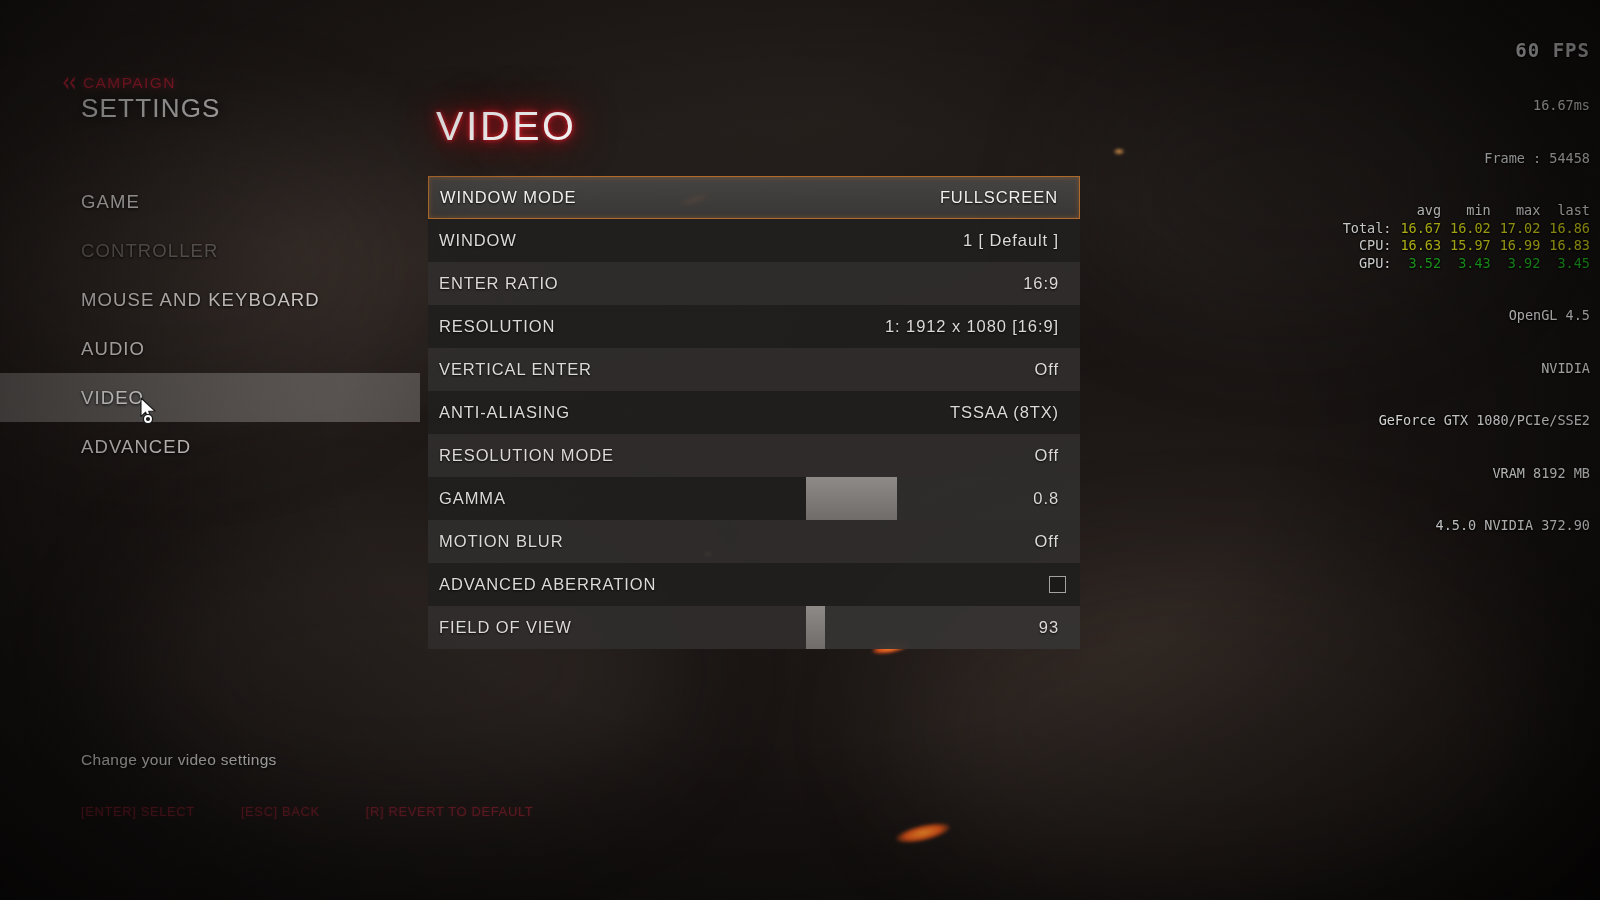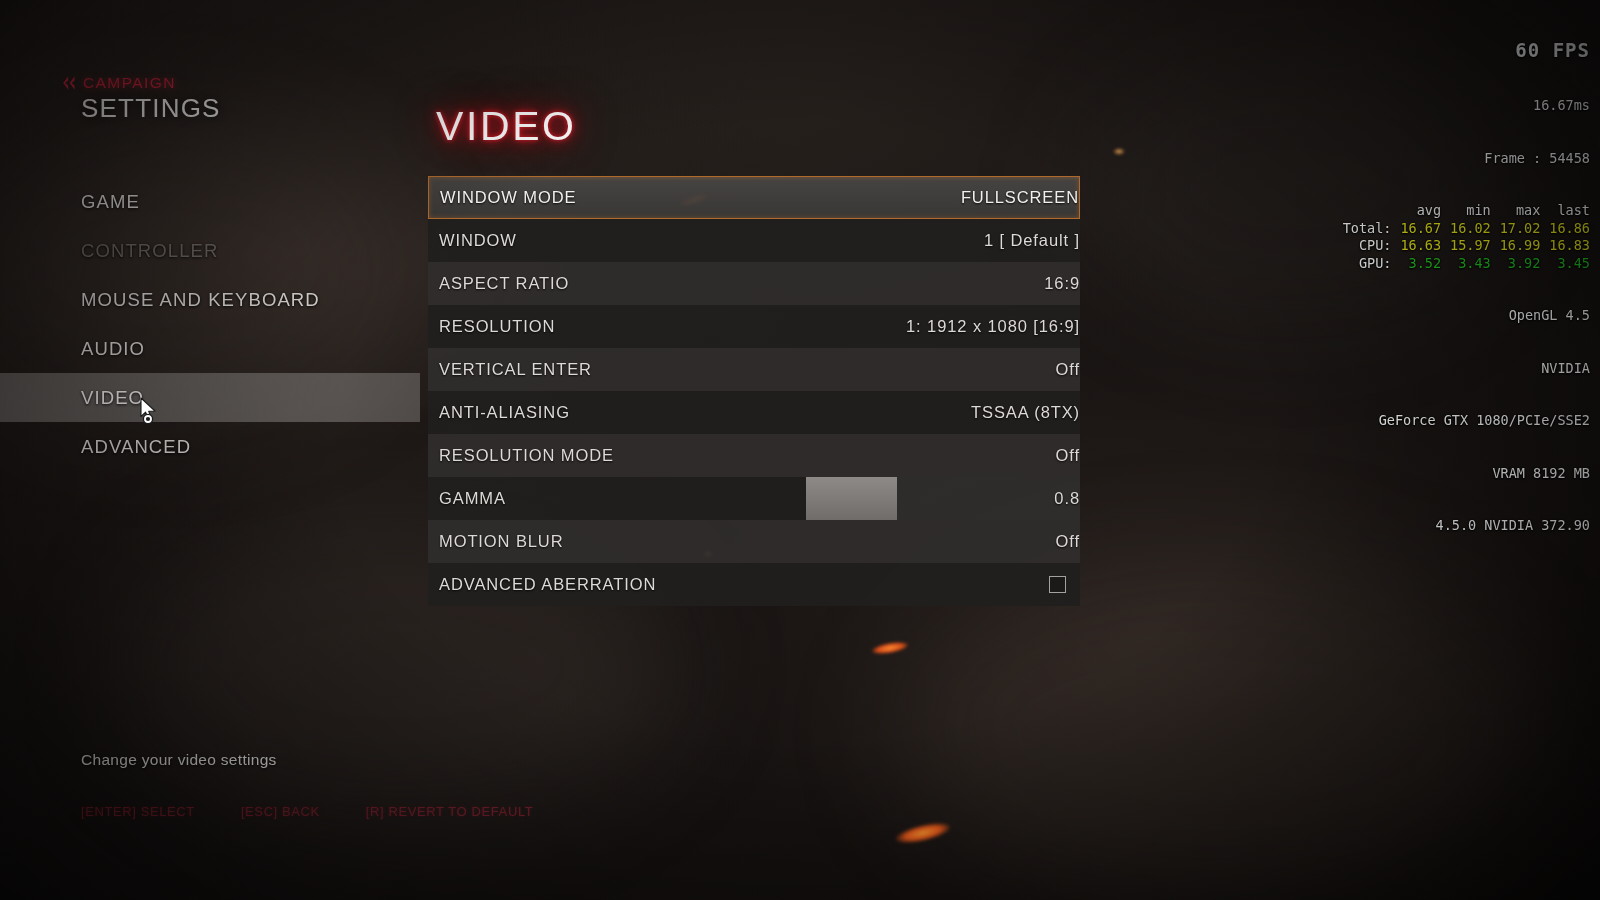--- a/index.html
+++ b/index.html
@@ -120,21 +120,21 @@
   .opt-label {
     position:relative; z-index:3;
     padding-left:11px;
     color:#ddd9d7; font-size:16.5px; letter-spacing:.9px;
     text-shadow:0 1px 2px rgba(0,0,0,.85);
     white-space:nowrap;
   }
   .opt-value {
     position:relative; z-index:3;
     margin-left:auto;
-    padding-right:0;
+    padding-right:21px;
     color:#ddd9d7; font-size:16.5px; letter-spacing:.9px;
     text-shadow:0 1px 2px rgba(0,0,0,.85);
     white-space:nowrap;
   }
   .opt-row.selected .opt-label,
   .opt-row.selected .opt-value { color:#f2f0ef;text-align:center; }
 
   
   .slider-track {
     position:absolute; z-index:1;
@@ -223,21 +223,21 @@
       <span class="opt-label">WINDOW MODE</span>
       <span class="opt-value">FULLSCREEN</span>
     </div>
 
     <div class="opt-row shade-b">
       <span class="opt-label">WINDOW</span>
       <span class="opt-value">1 [ Default ]</span>
     </div>
 
     <div class="opt-row shade-a">
-      <span class="opt-label">ASPECT RATIO</span>
+      <span class="opt-label">ENTER RATIO</span>
       <span class="opt-value">16:9</span>
     </div>
 
     <div class="opt-row shade-b">
       <span class="opt-label">RESOLUTION</span>
       <span class="opt-value">1: 1912 x 1080 [16:9]</span>
     </div>
 
     <div class="opt-row shade-a">
       <span class="opt-label">VERTICAL ENTER</span>
@@ -264,20 +264,26 @@
     <div class="opt-row shade-a">
       <span class="opt-label">MOTION BLUR</span>
       <span class="opt-value">Off</span>
     </div>
 
     <div class="opt-row shade-b">
       <span class="opt-label">ADVANCED ABERRATION</span>
       <span class="checkbox"></span>
     </div>
 
+    <div class="opt-row shade-a">
+      <span class="slider-track"></span>
+      <span class="slider-fill" style="width:19px;"></span>
+      <span class="opt-label">FIELD OF VIEW</span>
+      <span class="opt-value">93</span>
+    </div>
   </div>
 
   <div id="desc">Change your video settings</div>
   <div id="hints">
     <span class="hint">[ENTER] SELECT</span>
     <span class="hint">[ESC] BACK</span>
     <span class="hint">[R] REVERT TO DEFAULT</span>
   </div>
 
   <div id="perf">

